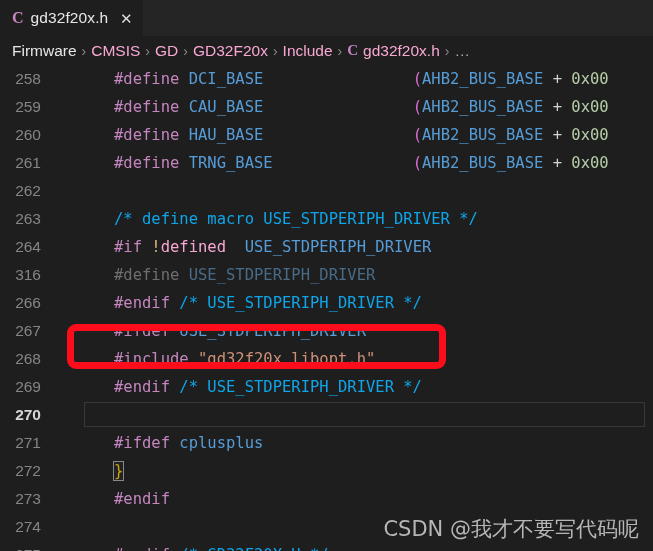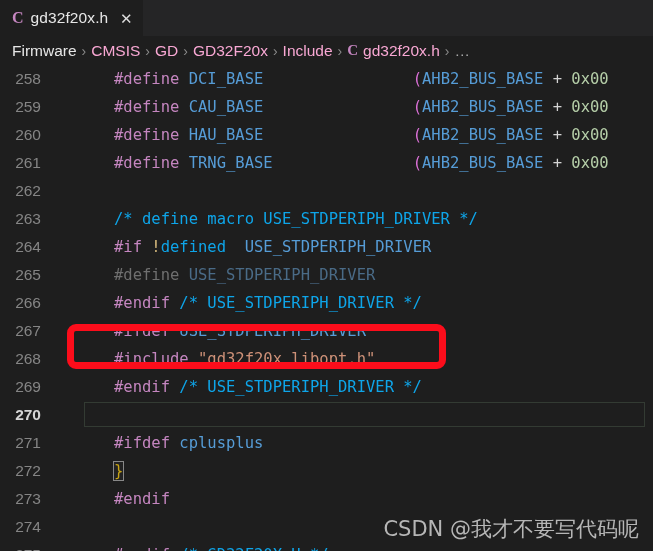--- a/index.html
+++ b/index.html
@@ -142,21 +142,21 @@
   
   .t-pre    { color: #c586c0; }
   .t-id     { color: #569cd6; }
   .t-cmt    { color: #0ea5e9; }
   .t-str    { color: #ce9178; }
   .t-num    { color: #b5cea8; }
   .t-op     { color: #d4d4d4; }
   .t-paren  { color: #da70d6; }
   .t-dim    { color: #6f6f6f; }
   .t-dim-id { color: #4a6b87; }
-  .t-def    { color: #0ea5e9; }
+  .t-def    { color: #f9a8d4; }
   .t-bang   { color: #d7ba7d; }
   .t-brace  { color: #c8a415; }
   .bracket-match {
     outline: 1px solid #888;
     background: rgba(255,255,255,0.02);
   }
 
   
   .annot-rect {
     position: absolute;
@@ -213,21 +213,21 @@
   </div>
 
   <div class="editor" id="editor">
       <div class="code-line"><span class="lnum">258</span><span class="ctext"><span class="t-pre">#define </span><span class="t-id">DCI_BASE</span><span class="t-op">                </span><span class="t-paren">(</span><span class="t-id">AHB2_BUS_BASE</span><span class="t-op"> + </span><span class="t-num">0x00</span></span></div>
       <div class="code-line"><span class="lnum">259</span><span class="ctext"><span class="t-pre">#define </span><span class="t-id">CAU_BASE</span><span class="t-op">                </span><span class="t-paren">(</span><span class="t-id">AHB2_BUS_BASE</span><span class="t-op"> + </span><span class="t-num">0x00</span></span></div>
       <div class="code-line"><span class="lnum">260</span><span class="ctext"><span class="t-pre">#define </span><span class="t-id">HAU_BASE</span><span class="t-op">                </span><span class="t-paren">(</span><span class="t-id">AHB2_BUS_BASE</span><span class="t-op"> + </span><span class="t-num">0x00</span></span></div>
       <div class="code-line"><span class="lnum">261</span><span class="ctext"><span class="t-pre">#define </span><span class="t-id">TRNG_BASE</span><span class="t-op">               </span><span class="t-paren">(</span><span class="t-id">AHB2_BUS_BASE</span><span class="t-op"> + </span><span class="t-num">0x00</span></span></div>
       <div class="code-line"><span class="lnum">262</span><span class="ctext"></span></div>
       <div class="code-line"><span class="lnum">263</span><span class="ctext"><span class="t-cmt">/* define macro USE_STDPERIPH_DRIVER */</span></span></div>
       <div class="code-line"><span class="lnum">264</span><span class="ctext"><span class="t-pre">#if </span><span class="t-bang">!</span><span class="t-def">defined</span><span class="t-op">  </span><span class="t-id">USE_STDPERIPH_DRIVER</span></span></div>
-      <div class="code-line"><span class="lnum">265</span><span class="ctext"><span class="t-dim">#define </span><span class="t-dim-id">USE_STDPERIPH_DRIVER</span></span></div>
+      <div class="code-line"><span class="lnum">316</span><span class="ctext"><span class="t-dim">#define </span><span class="t-dim-id">USE_STDPERIPH_DRIVER</span></span></div>
       <div class="code-line"><span class="lnum">266</span><span class="ctext"><span class="t-pre">#endif </span><span class="t-cmt">/* USE_STDPERIPH_DRIVER */</span></span></div>
       <div class="code-line"><span class="lnum">267</span><span class="ctext"><span class="t-pre">#ifdef </span><span class="t-id">USE_STDPERIPH_DRIVER</span></span></div>
       <div class="code-line"><span class="lnum">268</span><span class="ctext"><span class="t-pre">#include </span><span class="t-str">"gd32f20x_libopt.h"</span></span></div>
       <div class="code-line"><span class="lnum">269</span><span class="ctext"><span class="t-pre">#endif </span><span class="t-cmt">/* USE_STDPERIPH_DRIVER */</span></span></div>
       <div class="code-line active"><span class="lnum">270</span><span class="active-box"></span><span class="ctext"></span></div>
       <div class="code-line"><span class="lnum">271</span><span class="ctext"><span class="t-pre">#ifdef </span><span class="t-id">cplusplus</span></span></div>
       <div class="code-line"><span class="lnum">272</span><span class="ctext"><span class="t-brace bracket-match">}</span></span></div>
       <div class="code-line"><span class="lnum">273</span><span class="ctext"><span class="t-pre">#endif</span></span></div>
       <div class="code-line"><span class="lnum">274</span><span class="ctext"></span></div>
       <div class="code-line"><span class="lnum">275</span><span class="ctext"><span class="t-pre">#endif </span><span class="t-cmt">/* GD32F20X_H */</span></span></div>

